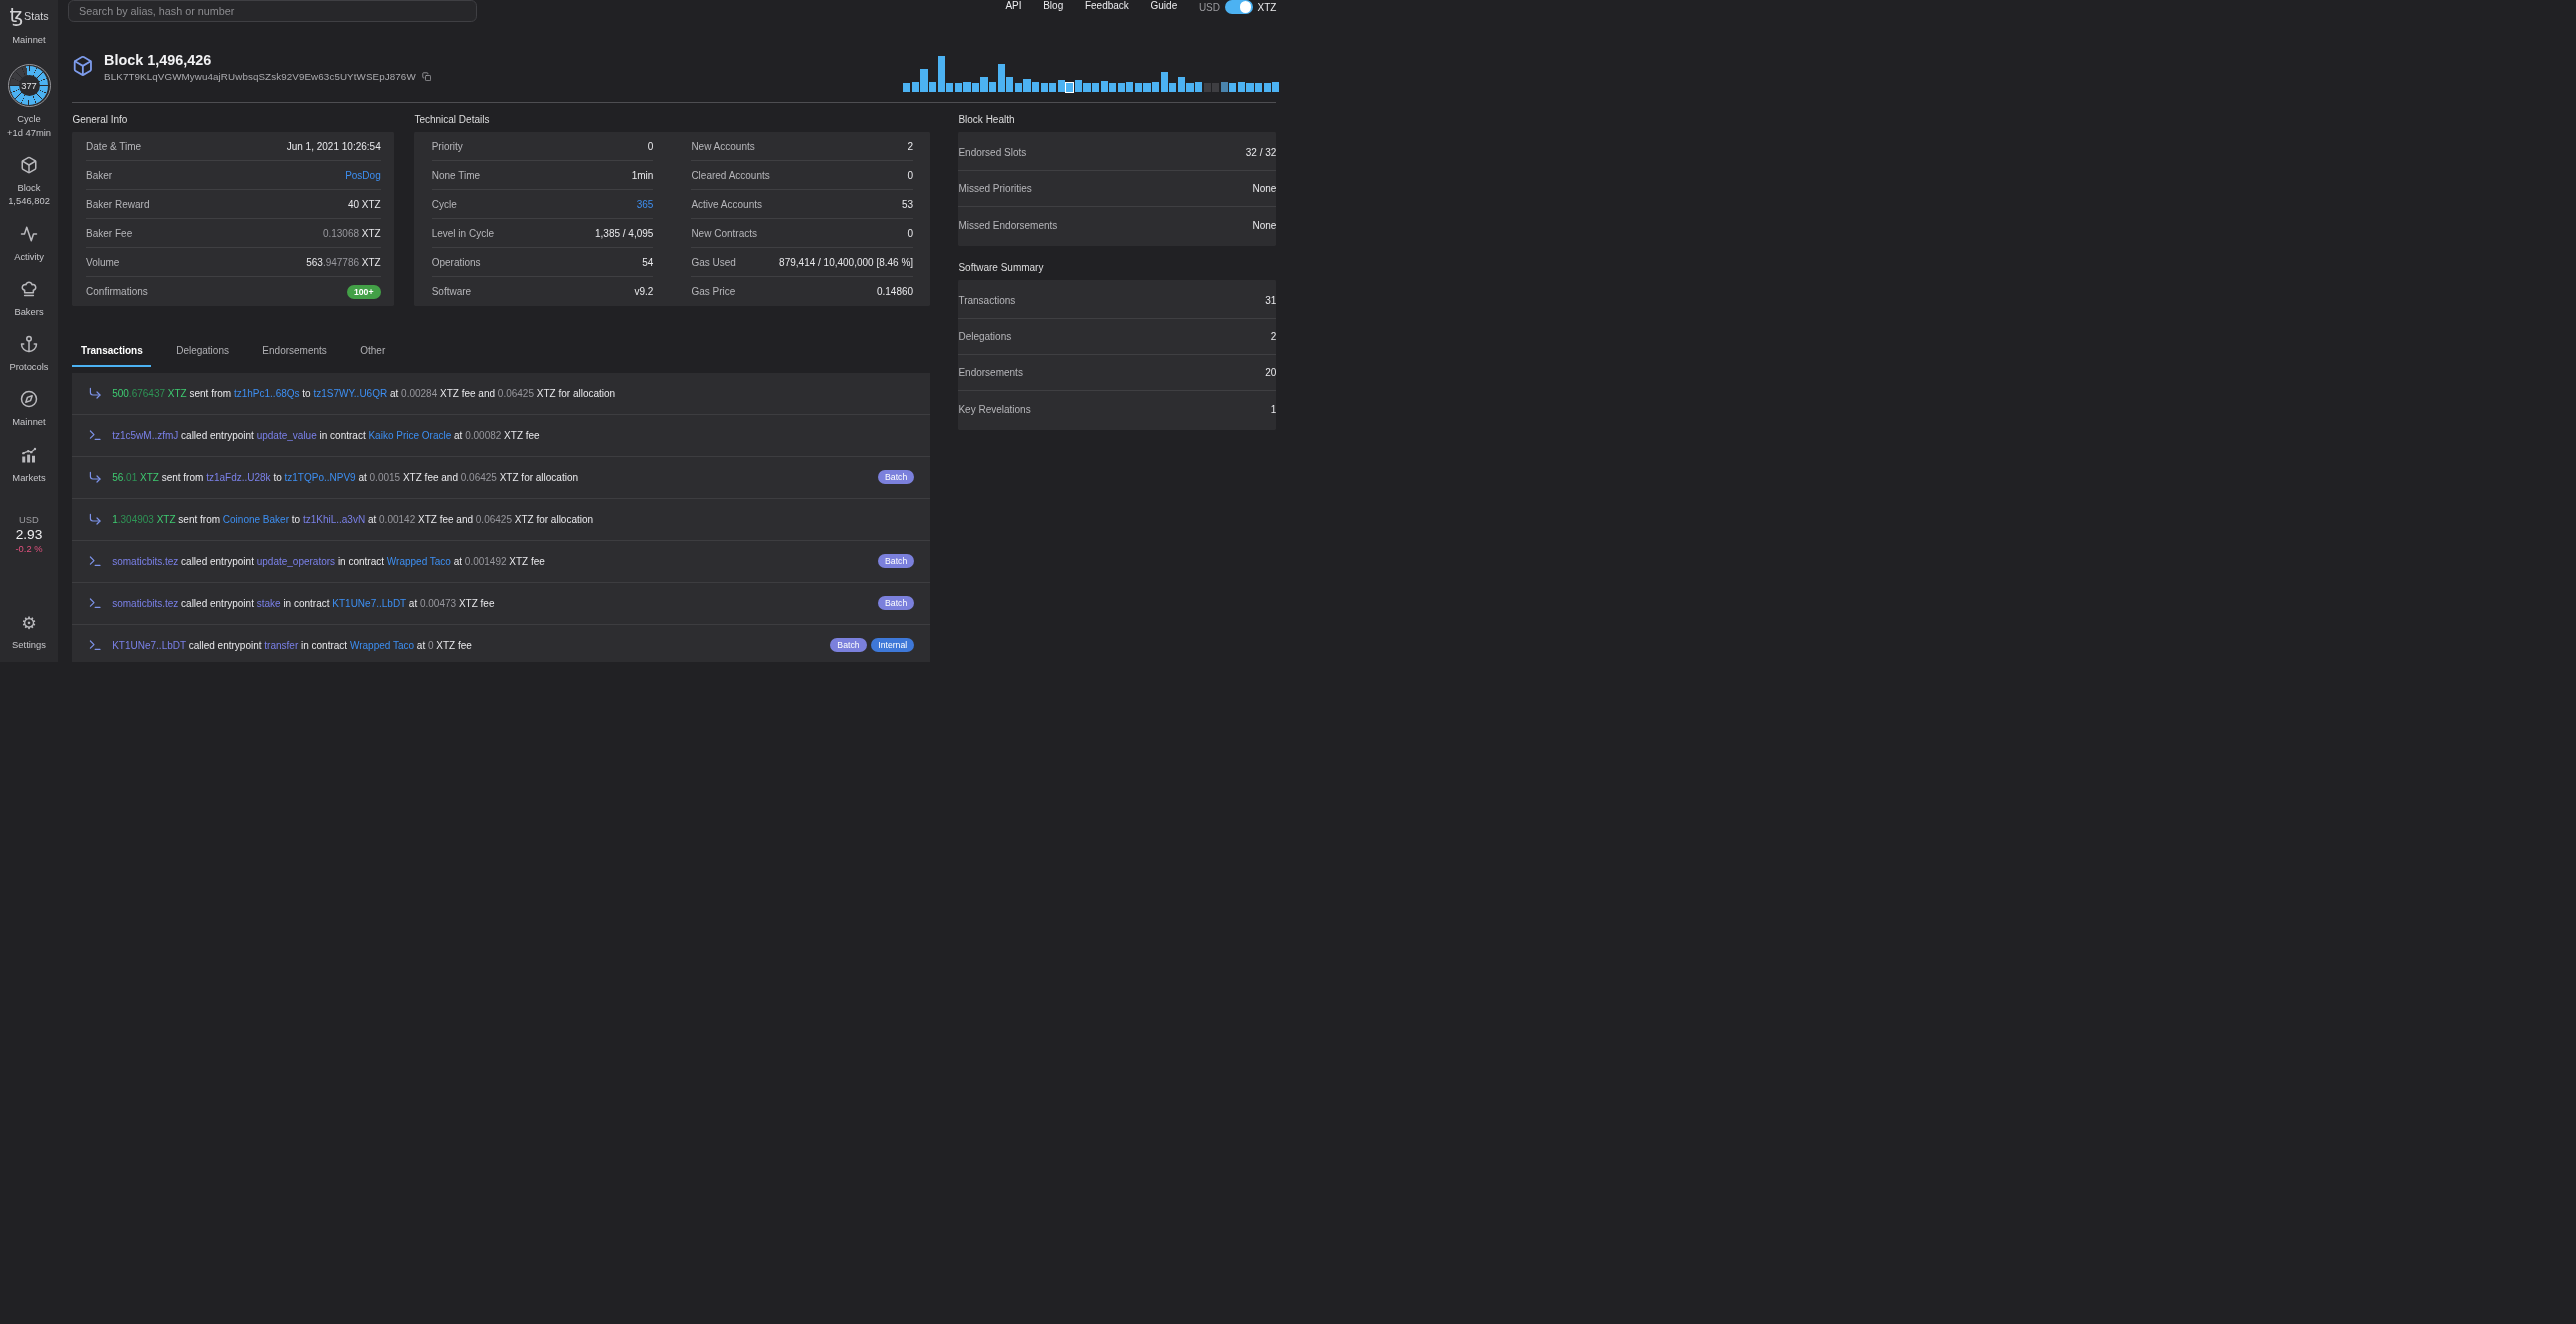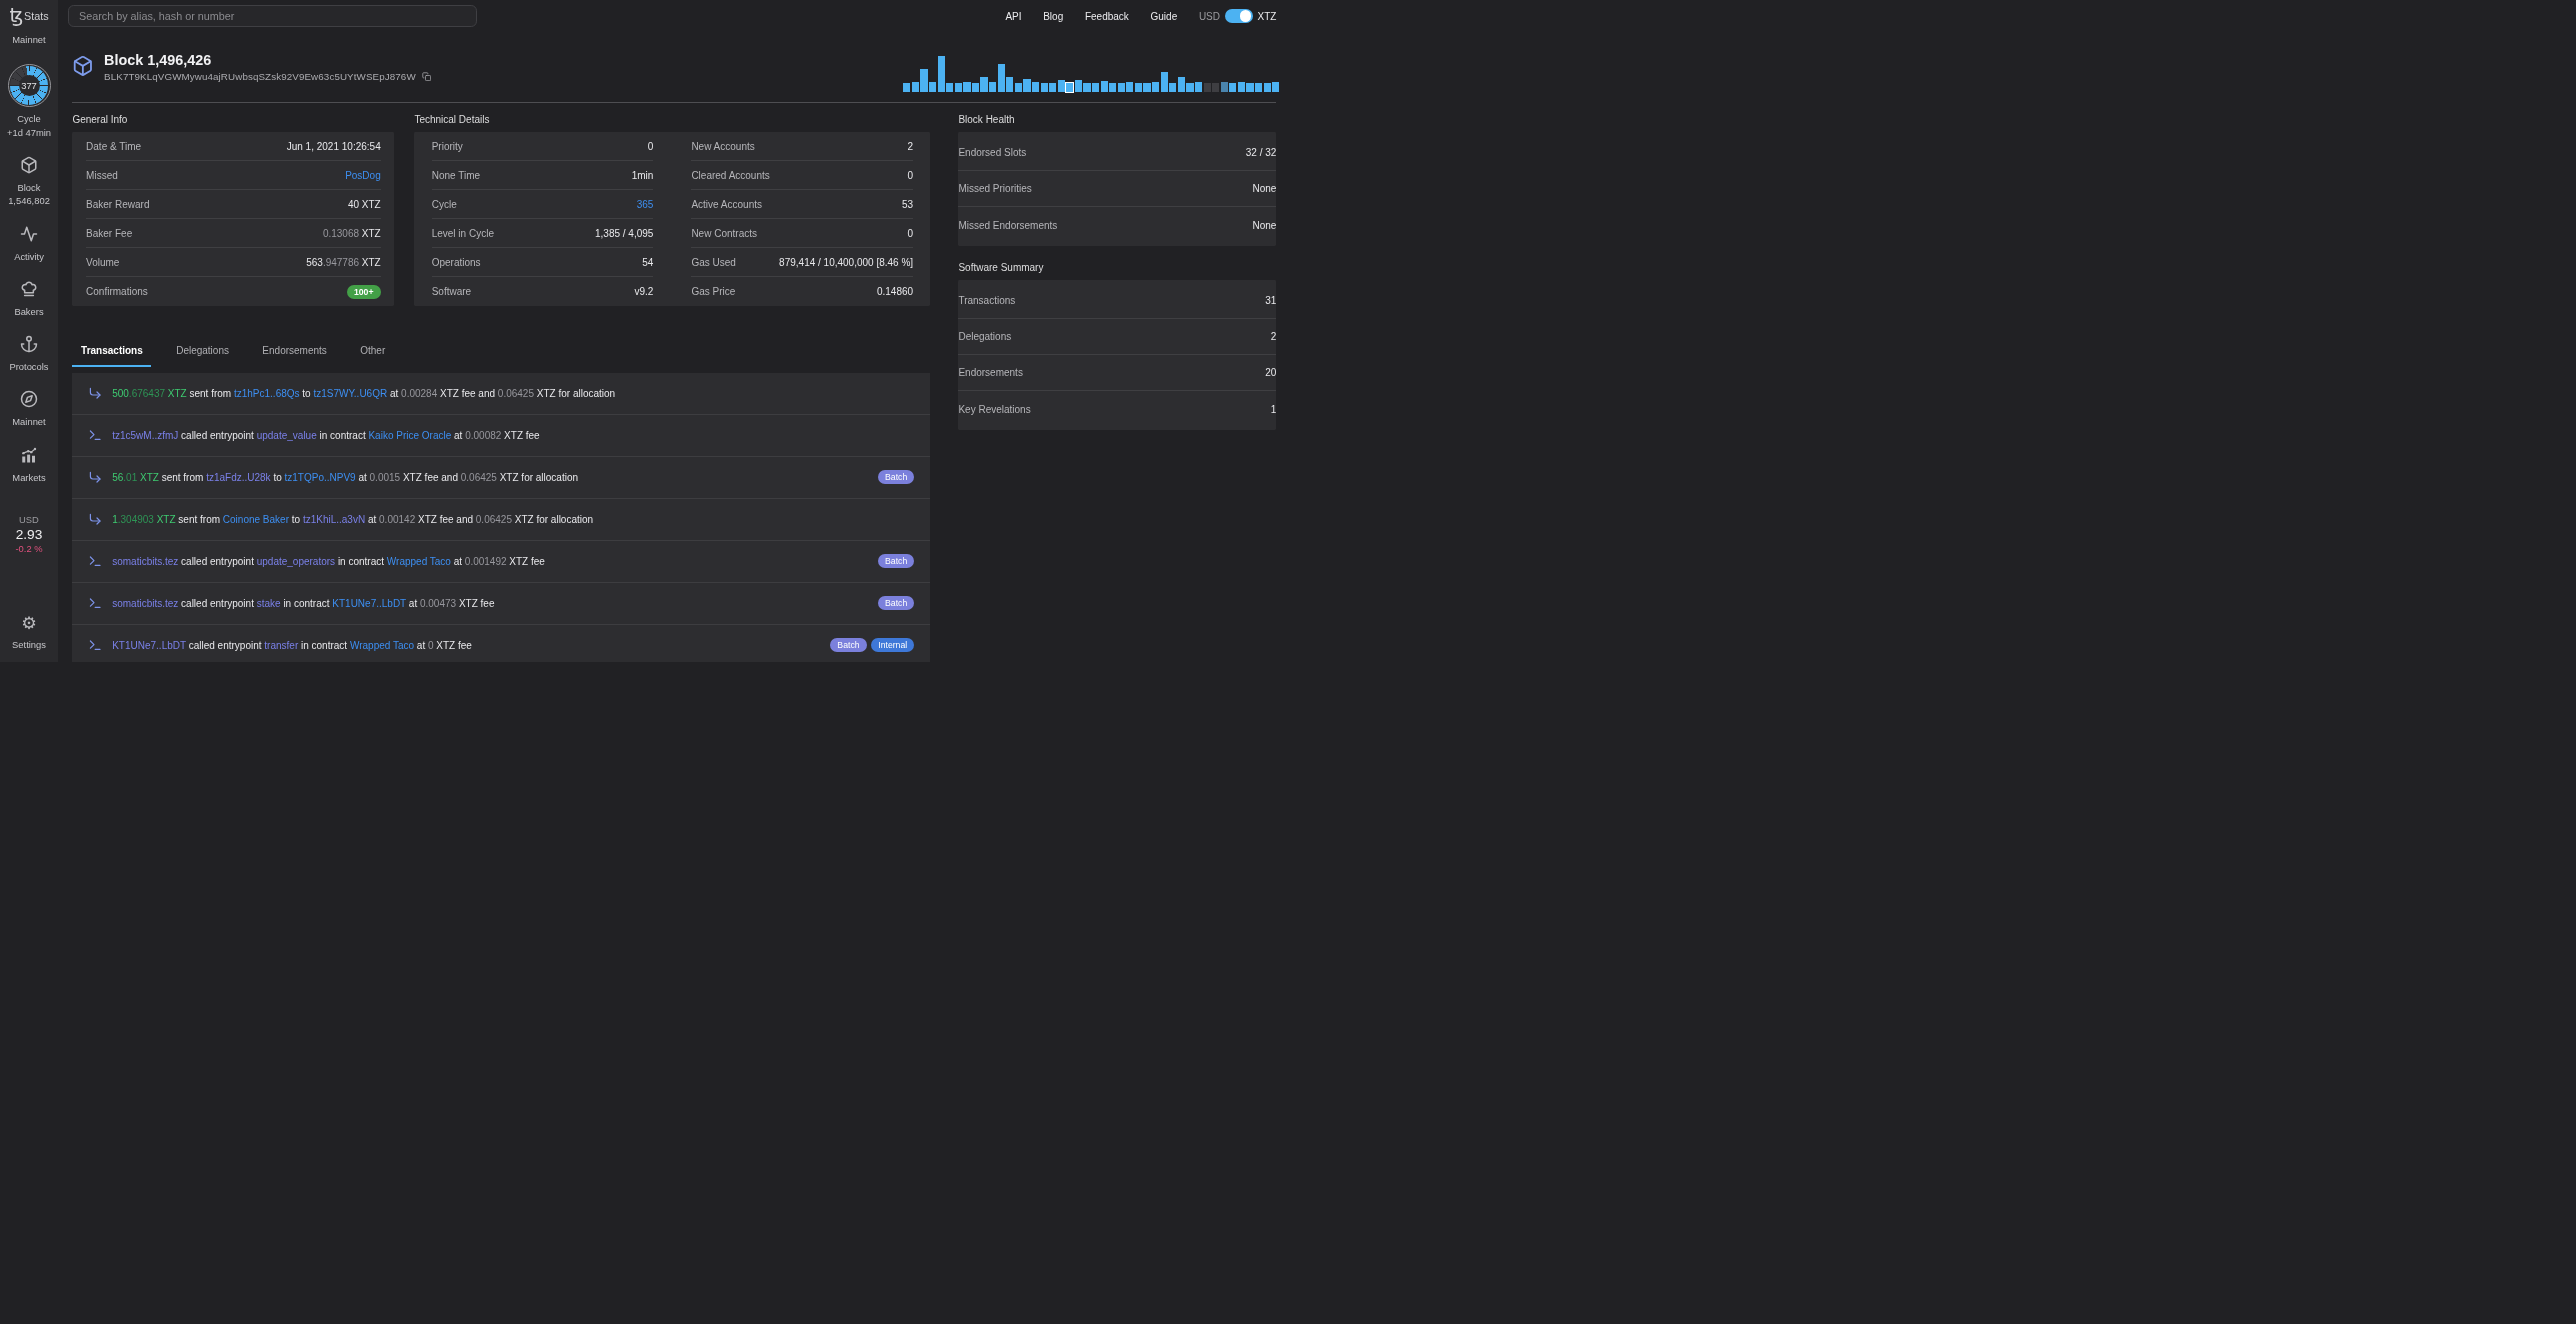--- a/index.html
+++ b/index.html
@@ -23,21 +23,21 @@
   .nav-item{display:flex;flex-direction:column;align-items:center;margin-top:16.6px;cursor:pointer;color:#b9b9bd}
   .nav-item svg{width:18px;height:18px}
   .price{margin-top:30px;text-align:center}
   .price .cur{font-size:9.4px;color:#9b9b9f}
   .price .val{font-size:13.7px;color:#f0f0f2;font-weight:500;margin-top:1.4px}
   .price .chg{font-size:9.4px;color:#e0517e;margin-top:1.4px}
   .settings{margin-top:auto;margin-bottom:10px;display:flex;flex-direction:column;align-items:center;cursor:pointer;color:#b9b9bd}
   .settings .uni{font-size:17.3px;line-height:19px}
   
   .main{margin-left:58px;width:1230px}
-  .topbar{height:32.5px;display:flex;align-items:center;padding:0 11.6px 0 10px}
+  .topbar{height:32.5px;display:flex;align-items:flex-start;padding:0 11.6px 0 10px}
   .search{width:409px;height:22.4px;background:#27272a;border:0.7px solid #3f3f43;border-radius:5.8px;
     color:#dadadd;font-size:10.8px;padding:0 10px;outline:none}
   .search::placeholder{color:#8b8b8f}
   .topnav{margin-left:auto;display:flex;align-items:center;gap:21.7px}
   .topnav a{color:#ececef;font-size:10px;text-decoration:none;cursor:pointer}
   .currency{display:flex;align-items:center;gap:5px;margin-left:21.7px}
   .currency .usd{font-size:10px;color:#9b9b9f}
   .currency .xtz{font-size:10px;color:#ececef}
   .toggle{width:27.5px;height:14.4px;border-radius:7.2px;background:#4cb2f2;position:relative;cursor:pointer}
   .toggle .knob{position:absolute;right:1.4px;top:1.4px;width:11.6px;height:11.6px;border-radius:50%;background:#fff}
@@ -269,21 +269,21 @@
     <div class="lc">
       <div class="top-panels">
         <div>
           <div class="sec-title">General Info</div>
           <div class="panel kv">
               <div class="kv-row">
                 <span class="lbl">Date &amp; Time</span>
                 <span class="val"><span class="seg-t">Jun 1, 2021 10:26:54</span></span>
               </div>
               <div class="kv-row">
-                <span class="lbl">Missed</span>
+                <span class="lbl">Baker</span>
                 <span class="val"><span class="seg-b">PosDog</span></span>
               </div>
               <div class="kv-row">
                 <span class="lbl">Baker Reward</span>
                 <span class="val"><span class="seg-t">40 XTZ</span></span>
               </div>
               <div class="kv-row">
                 <span class="lbl">Baker Fee</span>
                 <span class="val"><span class="seg-d">0.13068</span><span class="seg-t"> XTZ</span></span>
               </div>

